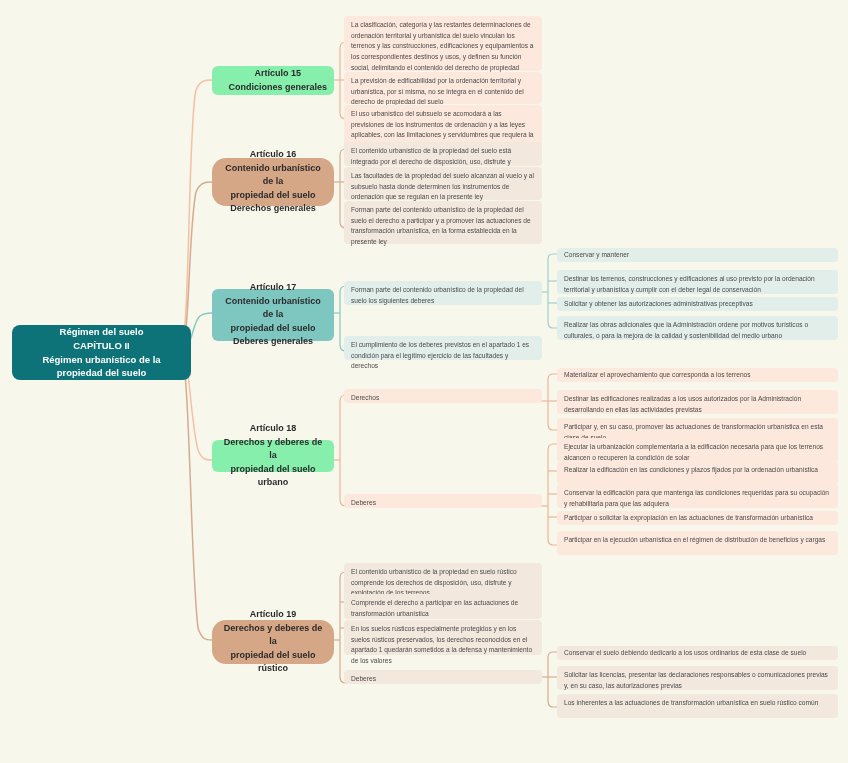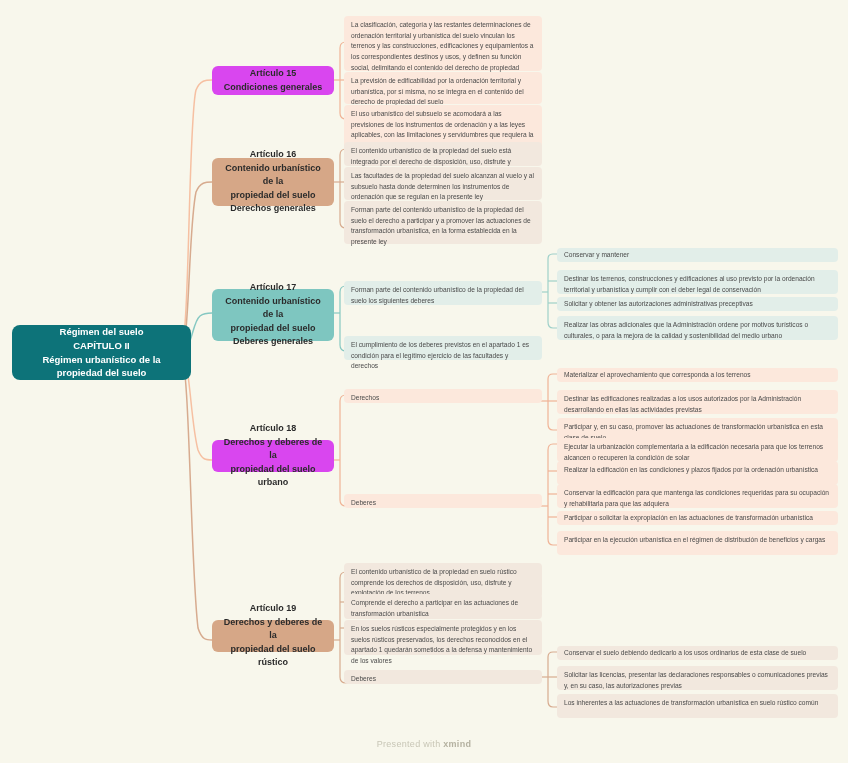--- a/index.html
+++ b/index.html
@@ -27,22 +27,22 @@
 
   
   .art{
     border-radius:6px;
     display:flex;align-items:center;justify-content:center;
     text-align:center;
     font-size:9px;font-weight:bold;line-height:1.5;
     color:#2b2b2b;
     padding:5px 7px;
   }
-  .art.c-peach{background:#d946ef;}
-  .art.c-tan{background:#d6a787;}
+  .art.c-peach{background:#86efac;justify-content:flex-end;}
+  .art.c-tan{background:#d6a787;border-radius:14px;}
   .art.c-teal{background:#7ec6c0;}
 
   
   .leaf{
     border-radius:4px;
     font-size:6.6px;line-height:1.62;
     color:#4a4a4a;
     padding:4px 6px 4px 7px;
     box-sizing:border-box;
     display:flex;align-items:center;
@@ -220,21 +220,21 @@
   <div class="node leaf l-peach top" style="left:557px;top:484px;width:281px;height:24px;">
     <span>Conservar la edificación para que mantenga las condiciones requeridas para su ocupación y rehabilitarla para que las adquiera</span>
   </div>
   <div class="node leaf l-peach" style="left:557px;top:511px;width:281px;height:14px;">
     <span>Participar o solicitar la expropiación en las actuaciones de transformación urbanística</span>
   </div>
   <div class="node leaf l-peach top" style="left:557px;top:531px;width:281px;height:24px;">
     <span>Participar en la ejecución urbanística en el régimen de distribución de beneficios y cargas</span>
   </div>
 
-  <div class="node art c-tan" style="left:212px;top:620px;width:122px;height:32px;">
+  <div class="node art c-tan" style="left:212px;top:620px;width:122px;height:44px;">
     <span>Artículo 19<br>Derechos y deberes de la<br>propiedad del suelo rústico</span>
   </div>
   <div class="node leaf l-tan top" style="left:344px;top:563px;width:198px;height:35px;">
     <span>El contenido urbanístico de la propiedad en suelo rústico comprende los derechos de disposición, uso, disfrute y explotación de los terrenos</span>
   </div>
   <div class="node leaf l-tan top" style="left:344px;top:594px;width:198px;height:25px;">
     <span>Comprende el derecho a participar en las actuaciones de transformación urbanística</span>
   </div>
   <div class="node leaf l-tan top" style="left:344px;top:620px;width:198px;height:35px;">
     <span>En los suelos rústicos especialmente protegidos y en los suelos rústicos preservados, los derechos reconocidos en el apartado 1 quedarán sometidos a la defensa y mantenimiento de los valores</span>
@@ -246,17 +246,14 @@
   <div class="node leaf l-tan" style="left:557px;top:646px;width:281px;height:14px;">
     <span>Conservar el suelo debiendo dedicarlo a los usos ordinarios de esta clase de suelo</span>
   </div>
   <div class="node leaf l-tan top" style="left:557px;top:666px;width:281px;height:24px;">
     <span>Solicitar las licencias, presentar las declaraciones responsables o comunicaciones previas y, en su caso, las autorizaciones previas</span>
   </div>
   <div class="node leaf l-tan top" style="left:557px;top:694px;width:281px;height:24px;">
     <span>Los inherentes a las actuaciones de transformación urbanística en suelo rústico común</span>
   </div>
 
-  <div class="footer">
-    <span>Presented with </span><b>xmind</b>
-  </div>
 
 </div>
 
 </body></html>

